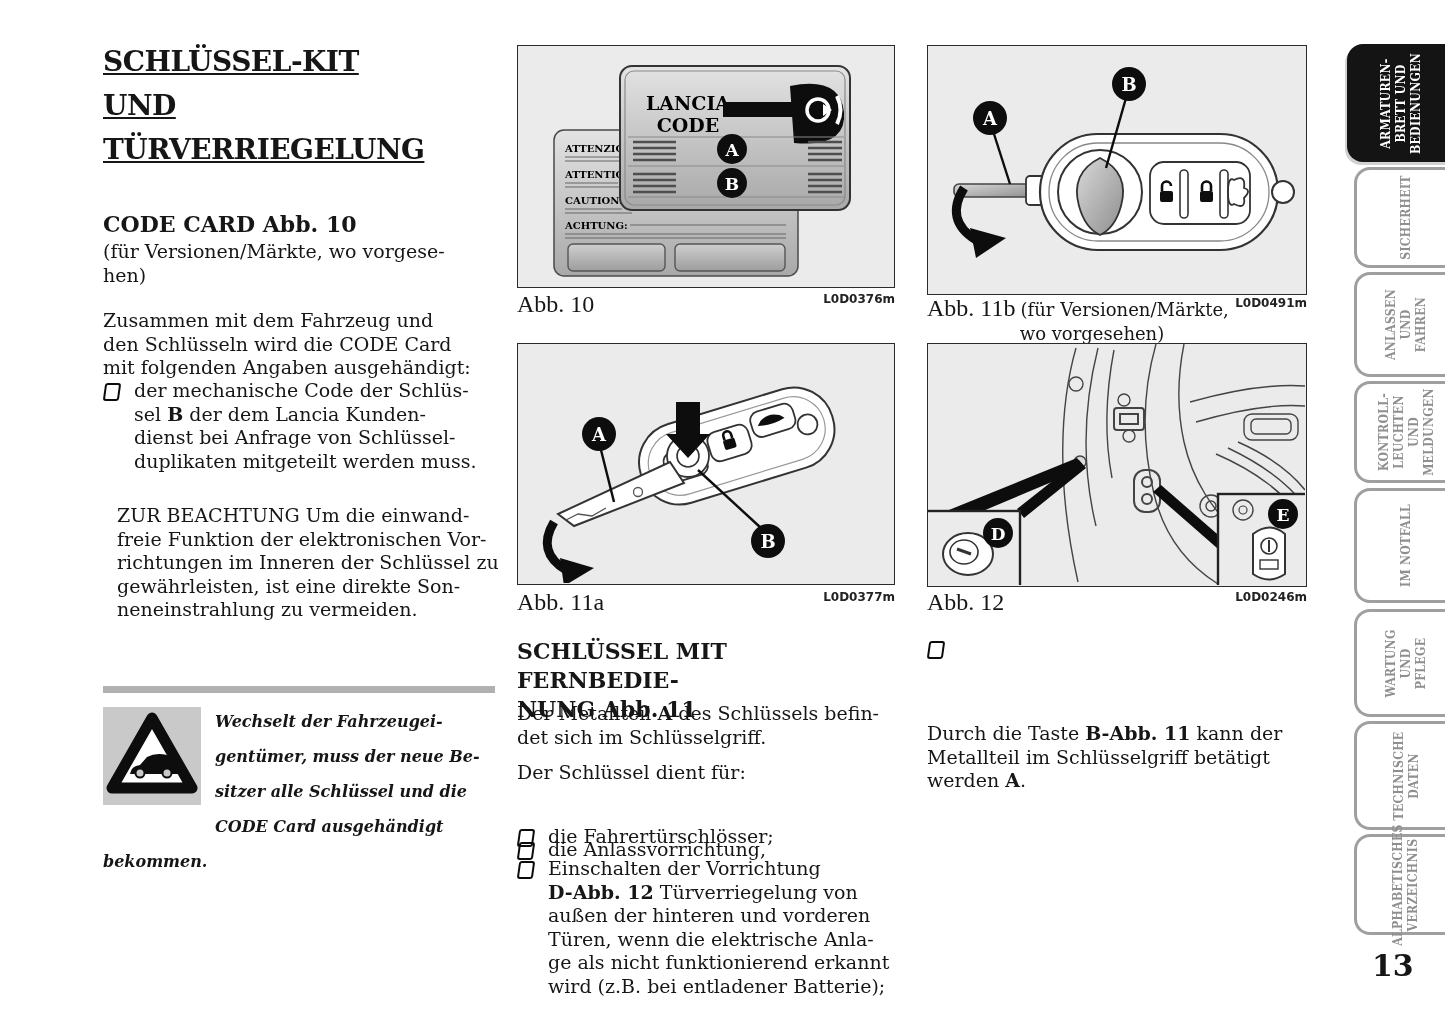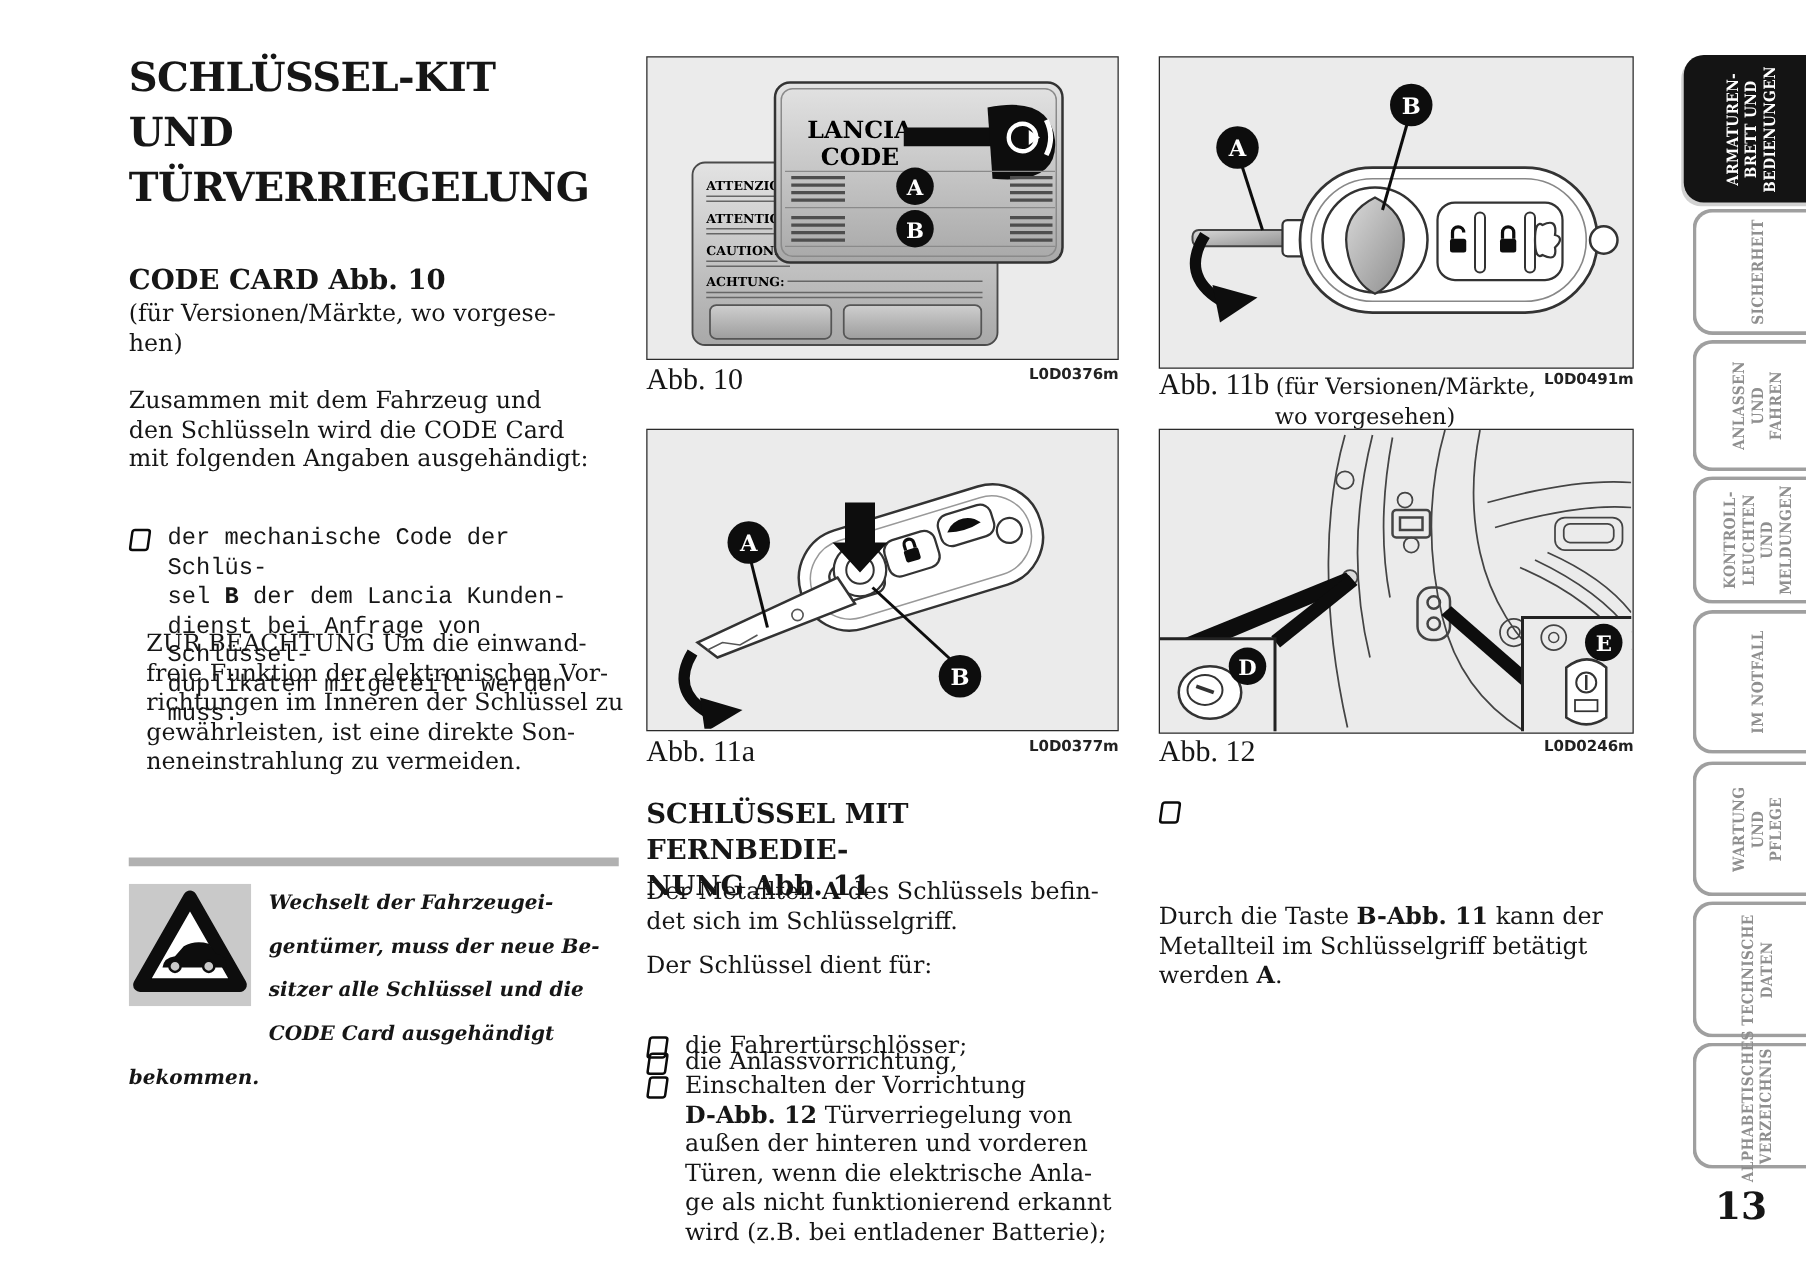--- a/index.html
+++ b/index.html
@@ -2,21 +2,21 @@
 <html><head>
 <meta charset="utf-8">
 <style>
   html,body{margin:0;padding:0;}
   body{width:1445px;height:1026px;position:relative;background:#ffffff;overflow:hidden;
        font-family:"DejaVu Serif","Liberation Serif",serif;color:#161616;}
   .abs{position:absolute;}
   .pre{white-space:pre-line;}
   .b{font-weight:bold;}
   
-  .title{font-size:32px;line-height:44px;font-weight:bold;letter-spacing:-0.5px;margin:0;}
+  .title{font-size:28px;line-height:44px;font-weight:bold;letter-spacing:-0.5px;margin:0;text-decoration:underline;}
   .h2{font-size:22px;line-height:28px;font-weight:bold;margin:0;}
   .body{font-size:19px;line-height:23.5px;margin:0;}
   .bullet-item{display:flex;align-items:flex-start;}
   .bullet-box{width:12px;height:14px;border:2.6px solid #0b0b0b;border-radius:3px;
               transform:skewX(-8deg);margin:4px 14px 0 1px;flex-shrink:0;}
   
   .fig{background:#ebebeb;border:1.6px solid #2b2b2b;box-sizing:border-box;}
   .caption-row{display:flex;justify-content:space-between;align-items:flex-start;}
   .caption{font-size:24px;line-height:26px;font-family:Liberation Serif, serif;}
   .capsub{font-size:18px;line-height:26px;}
@@ -50,21 +50,21 @@
 
   <h2 class="abs h2" style="left:103px;top:210px;width:392px;">CODE CARD Abb. 10</h2>
 
   <p class="abs body pre" style="left:103px;top:240px;width:392px;">(für Versionen/Märkte, wo vorgese-
 hen)</p>
 
   <p class="abs body pre" style="left:103px;top:309px;width:392px;">Zusammen mit dem Fahrzeug und
 den Schlüsseln wird die CODE Card
 mit folgenden Angaben ausgehändigt:</p>
 
-  <div class="abs bullet-item" style="left:103px;top:419px;width:392px;font-family:Liberation Mono, monospace;">
+  <div class="abs bullet-item" style="left:103px;top:379px;width:392px;">
     <span class="bullet-box"></span>
     <div class="body pre"><span>der mechanische Code der Schlüs-
 sel </span><span class="b">B</span><span> der dem Lancia Kunden-
 dienst bei Anfrage von Schlüssel-
 duplikaten mitgeteilt werden muss.</span></div>
   </div>
 
   <p class="abs body pre" style="left:117px;top:504px;width:392px;">ZUR BEACHTUNG Um die einwand-
 freie Funktion der elektronischen Vor-
 richtungen im Inneren der Schlüssel zu

